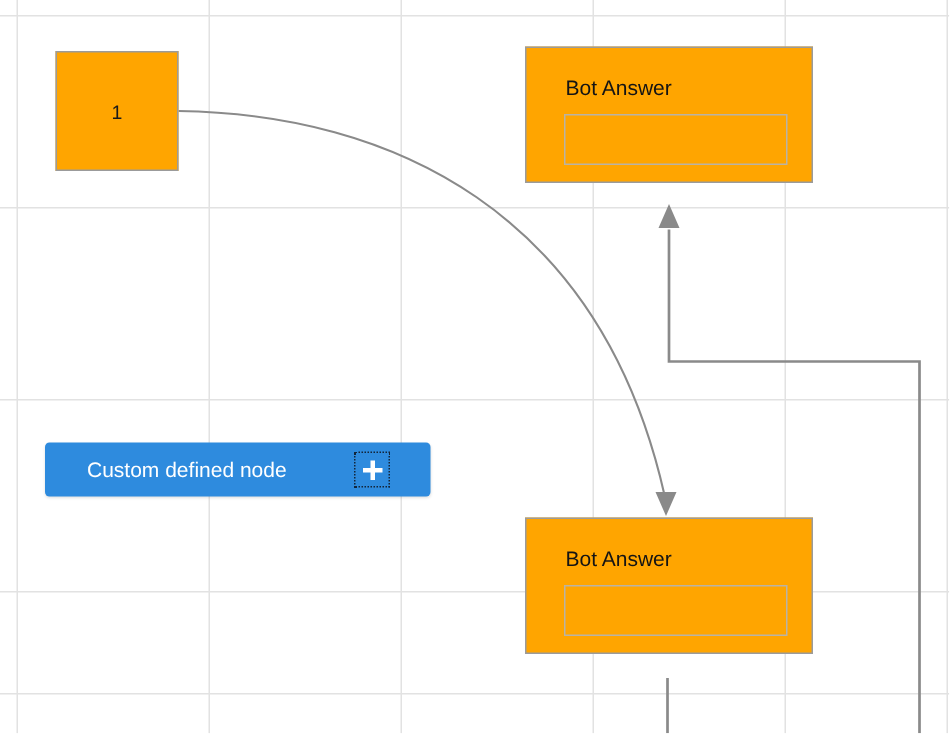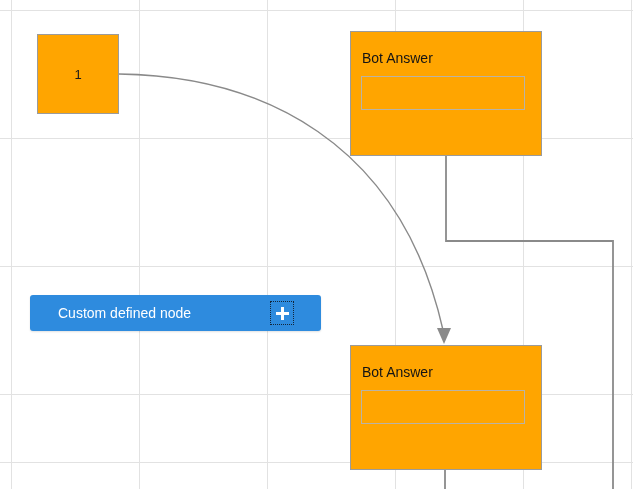--- a/index.html
+++ b/index.html
@@ -60,43 +60,43 @@
     align-items: center;
     justify-content: center;
   }
   .node-start-label {
     color: #1a1a1a;
     font-size: 13px;
     line-height: 1;
   }
   .node-bot {
     width: 192px;
-    height: 125px;
-    padding: 14px 14px 0 8px;
+    height: 91px;
+    padding: 14px 14px 0 23px;
   }
   .node-bot-top { left: 350px; top: 31px; }
   .node-bot-bottom { left: 350px; top: 345px; }
   .node-bot-title {
     color: #141414;
     font-size: 14px;
     line-height: 16px;
     margin: 4px 0 10px 3px;
   }
   .node-bot-field {
     box-sizing: border-box;
     height: 34px;
     margin: 0 2px;
     border: 1px solid #b9b3a6;
     background: transparent;
   }
   
   .node-custom {
     left: 30px;
     top: 295px;
-    width: 291px;
+    width: 257px;
     height: 36px;
     background: #2e8bde;
     border-radius: 3px;
     display: flex;
     align-items: center;
     box-shadow: 0 1px 2px rgba(0,0,0,0.12);
   }
   .node-custom-label {
     color: #ffffff;
     font-size: 14px;

